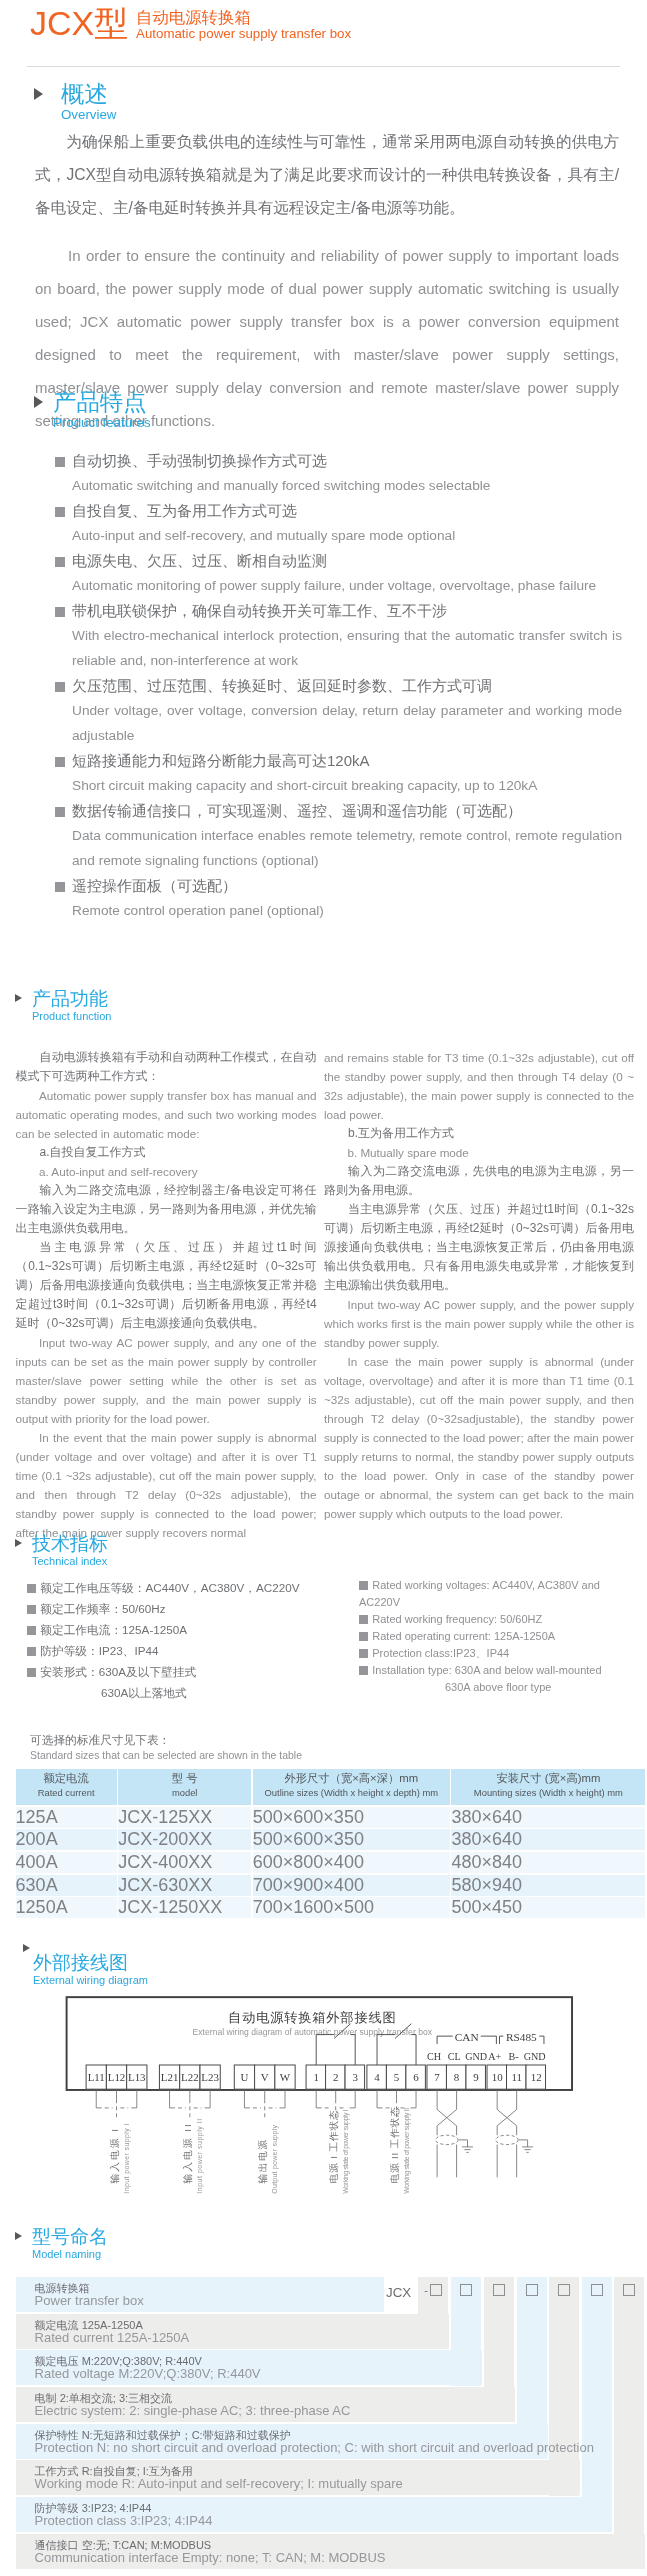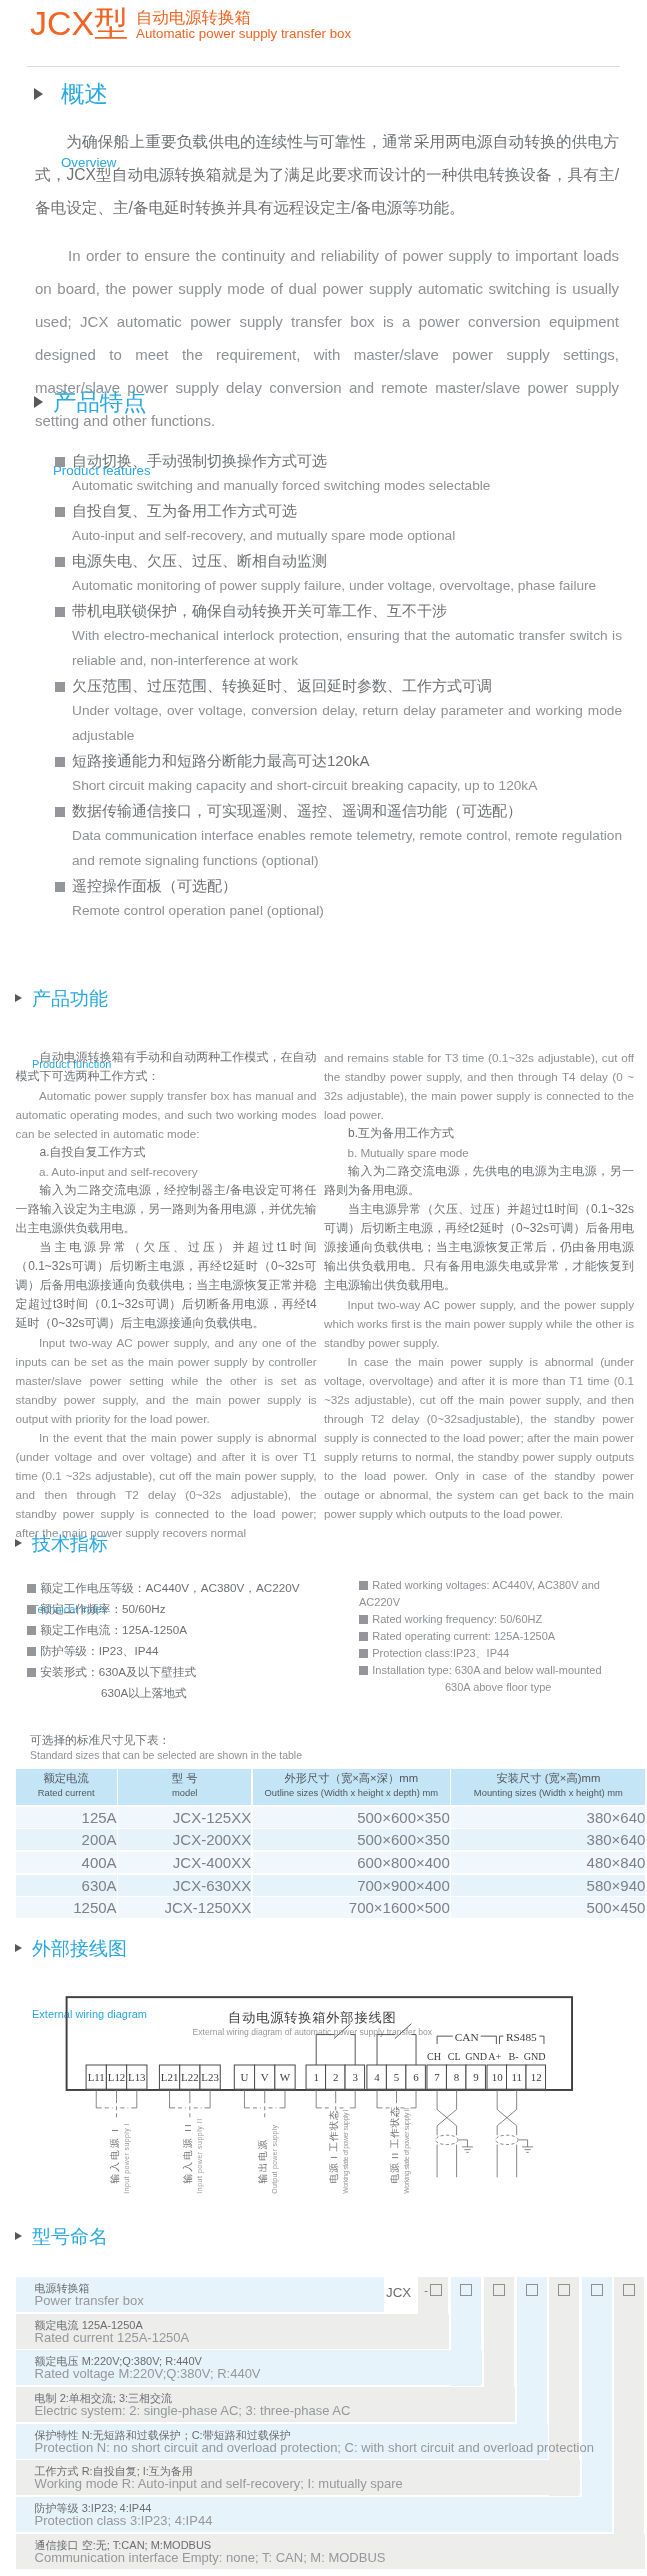--- a/index.html
+++ b/index.html
@@ -13,21 +13,21 @@
   .brand-en{font-size:13.3px;color:#f16422;line-height:15.6px;}
   .hr{position:absolute;left:27px;top:66px;width:593px;height:0.8px;background:#d9dadb;}
   
   .sec-head{position:absolute;display:flex;}
   .tri{width:0;height:0;border-top:6.2px solid transparent;border-bottom:6.2px solid transparent;
        border-left:9.4px solid #57585a;margin-top:7px;}
   .tri.sm{border-top:4.7px solid transparent;border-bottom:4.7px solid transparent;
        border-left:7.8px solid #57585a;margin-top:6.2px;}
   .head-col{margin-left:10px;}
   .head-cn{color:#29a9e0;font-size:23.4px;line-height:26px;}
-  .head-en{color:#29a9e0;font-size:13.3px;line-height:16.4px;margin-top:48px;}
+  .head-en{color:#29a9e0;font-size:13.3px;line-height:16.4px;}
   .sec-head.small .head-cn{font-size:19px;line-height:21px;}
   .sec-head.small .head-en{font-size:11px;line-height:14px;}
   
   .ov-cn{position:absolute;left:35px;top:125px;width:584px;font-size:15.6px;line-height:33px;
          color:#6f7174;text-align:justify;text-indent:2em;}
   .ov-en{position:absolute;left:35px;top:239px;width:584px;font-size:15px;line-height:33px;
          color:#8f9194;text-align:justify;text-indent:2.2em;}
   
   .features{position:absolute;left:55px;top:448px;width:567px;}
   .fcn{font-size:15px;line-height:25px;color:#6f7174;}
@@ -54,21 +54,21 @@
   .textra{margin-left:74px;}
   .tech-list.r .textra{margin-left:86px;}
   
   .tbl-intro-cn{position:absolute;left:30px;top:1733px;font-size:11.7px;color:#6f7174;}
   .tbl-intro-en{position:absolute;left:30px;top:1749px;font-size:10.5px;color:#8f9194;}
   .sztable{position:absolute;left:15.6px;top:1769px;width:629px;display:grid;
            grid-template-columns:101px 133px 197px 194px;grid-gap:1.6px;background:#ffffff;}
   .th{background:#c3e5f6;color:#54565a;text-align:center;height:34px;padding-top:2.3px;}
   .th .hcn{font-size:11.3px;line-height:15.6px;}
   .th .hen{font-size:9.4px;line-height:11.7px;}
-  .td{height:21px;line-height:21px;text-align:right;font-size:15px;color:#7f8184;}
+  .td{height:21px;line-height:21px;text-align:left;font-size:18px;color:#7f8184;}
   .row-odd .td{background:#f0f8fd;}
   .row-even .td{background:#e6f3fb;}
   
   .wiring-svg{position:absolute;left:0;top:1987px;}
   
   .naming{position:absolute;left:0;top:2277px;width:648px;height:292px;}
   .nstrip{position:absolute;top:0;width:30px;}
   .strip-gray{background:#ededec;}
   .strip-blue{background:#e7f3fb;}
   .nrow{position:absolute;left:15.6px;height:35px;}
@@ -241,21 +241,21 @@
     <div class="td">580×940</div>
   </div>
   <div style="display:contents" class="row-odd">
     <div class="td">1250A</div>
     <div class="td">JCX-1250XX</div>
     <div class="td">700×1600×500</div>
     <div class="td">500×450</div>
   </div>
 </div>
 
-<div class="sec-head small" style="left:15px;top:1938px;">
+<div class="sec-head small" style="left:23px;top:1938px;flex-direction:column;">
   <div class="tri sm"></div>
   <div class="head-col">
     <div class="head-cn">外部接线图</div>
     <div class="head-en">External wiring diagram</div>
   </div>
 </div>
 
 <svg class="wiring-svg" width="648" height="234" viewBox="0 0 830 300" font-family="Liberation Serif, DejaVu Serif, serif">
 
   <rect x="85" y="13" width="648" height="119" fill="none" stroke="#3f4042" stroke-width="2.5"></rect>

